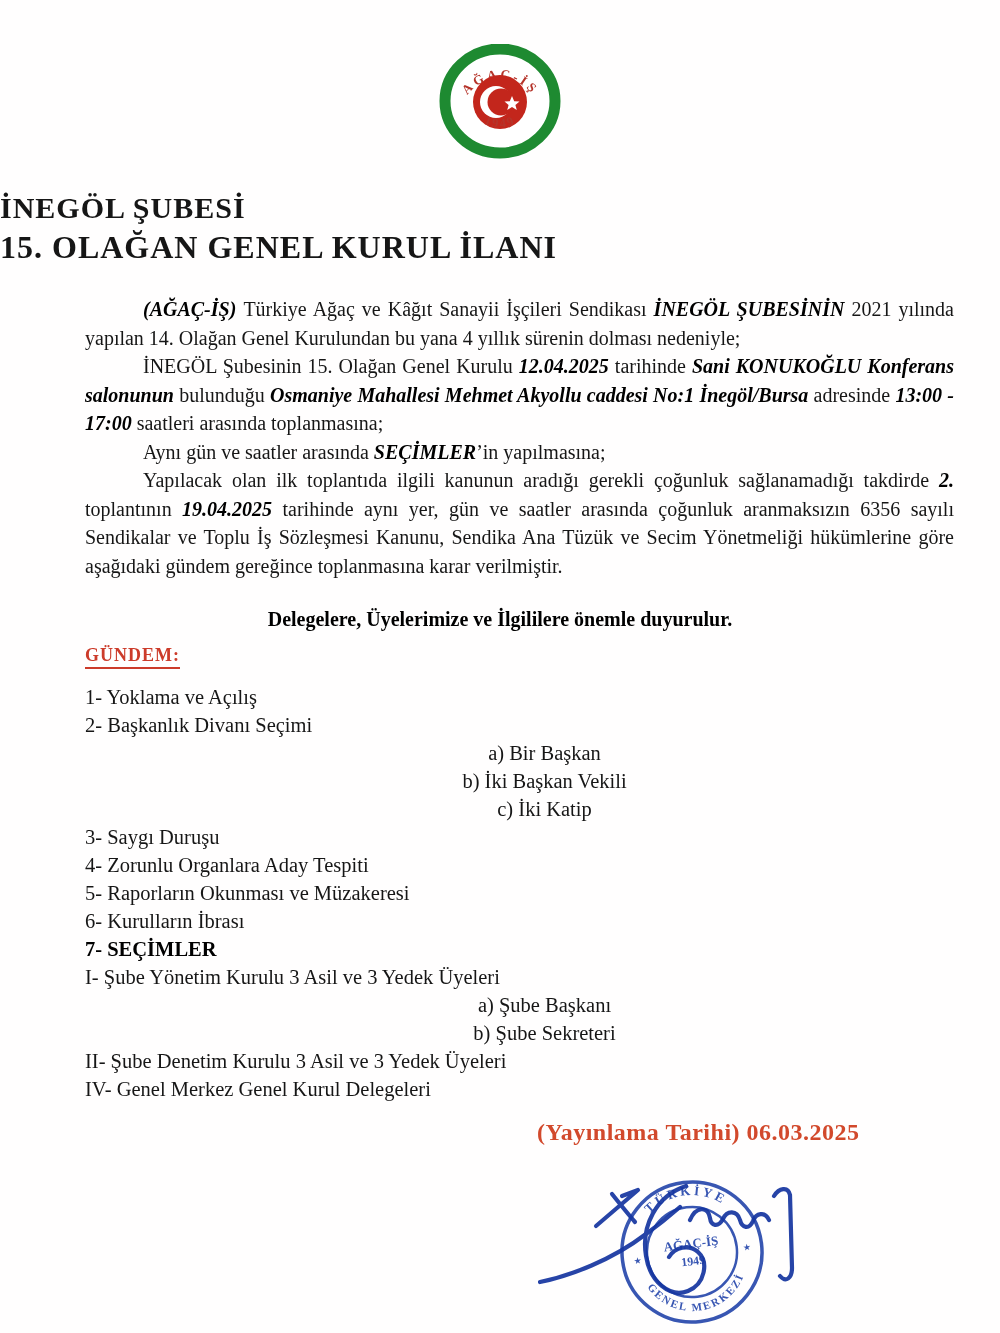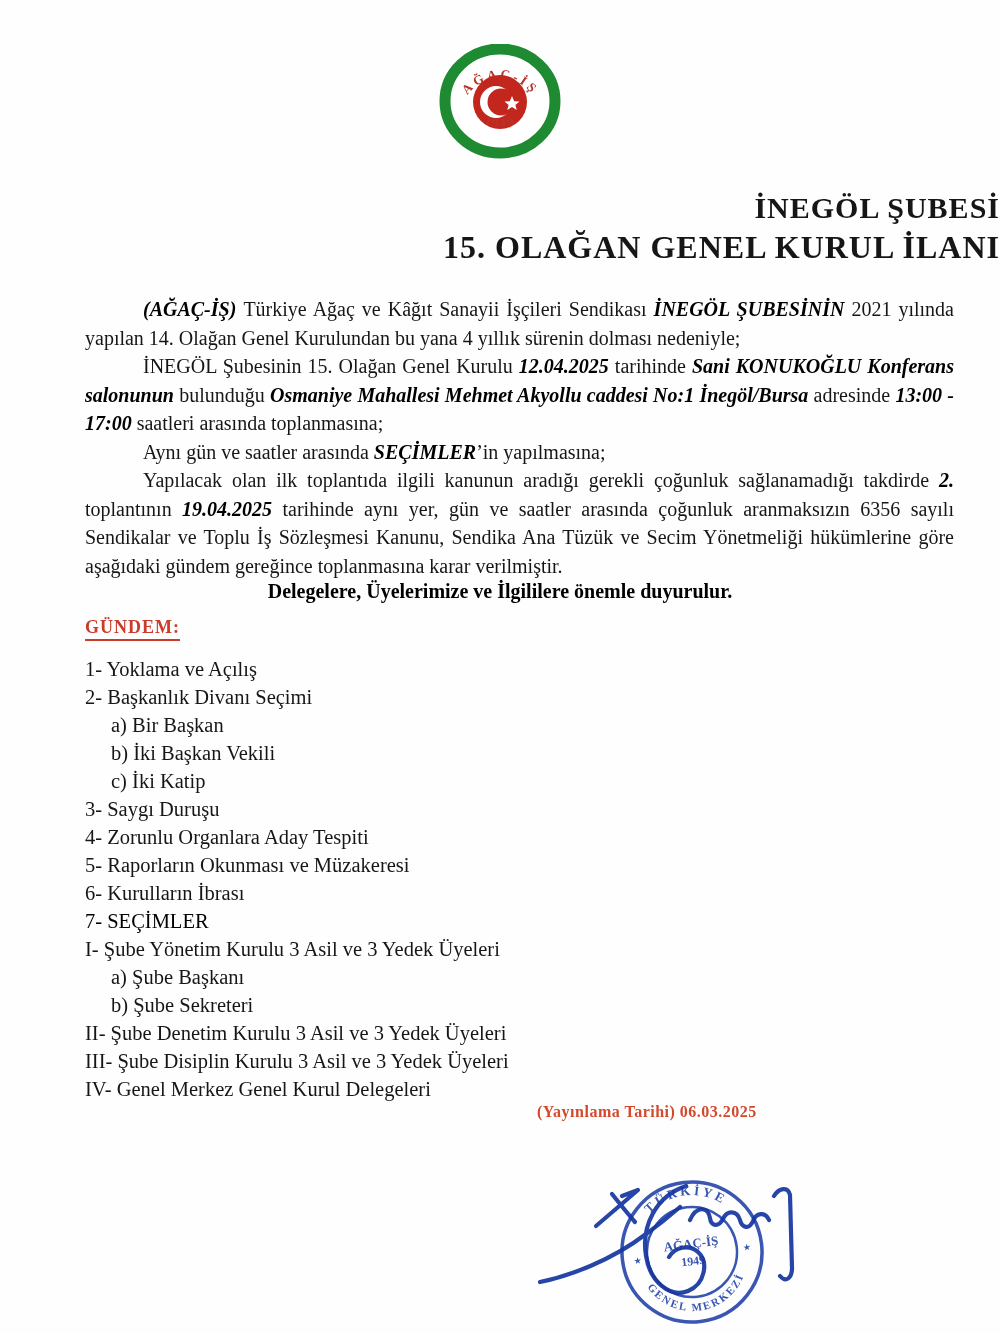--- a/index.html
+++ b/index.html
@@ -10,21 +10,21 @@
     width: 1000px;
     height: 1333px;
     background: #fffefe;
     overflow: hidden;
   }
   .logo-wrap {
     text-align: center;
     padding-top: 44px;
   }
   .title-block {
-    text-align: right;
+    text-align: left;
     margin-top: 26px;
     line-height: 1.18;
   }
   .title-line1 {
     font-size: 30px;
     font-weight: bold;
     letter-spacing: 1px;
   }
   .title-line2 {
     font-size: 32px;
@@ -38,21 +38,21 @@
     padding-right: 46px;
   }
   .body-text p {
     font-size: 20px;
     line-height: 28.5px;
     text-align: justify;
     text-indent: 58px;
   }
   .body-text p b { color: #000; font-style: italic; }
   .announcement {
-    margin-top: 0;
+    margin-top: 28px;
     text-align: center;
     font-size: 20px;
     font-weight: bold;
     color: #000;
   }
   .gundem-heading {
     margin-top: 14px;
     margin-left: 85px;
     font-size: 18px;
     font-weight: bold;
@@ -66,26 +66,26 @@
   }
   .agenda {
     margin-top: 14px;
     padding-left: 85px;
     padding-right: 22px;
   }
   .agenda-item {
     font-size: 20.5px;
     line-height: 28px;
   }
-  .agenda-item.sub { padding-left: 26px; }
-  .agenda-item.bold-item { font-weight: normal; color: #000; }
+  .agenda-item.sub { padding-left: 26px; text-align: center; }
+  .agenda-item.bold-item { font-weight: bold; color: #000; }
   .publish-line {
-    margin-top: 0;
+    margin-top: 16px;
     padding-left: 537px;
-    font-size: 16px;
+    font-size: 24px;
     font-weight: bold;
     color: #d2492c;
     letter-spacing: 0.5px;
   }
   .stamp-signature {
     position: absolute;
     left: 538px;
     top: 1164px;
   }
   .stamp-ink { opacity: 0.88; }
@@ -141,21 +141,20 @@
     <div class="agenda-item sub">c) İki Katip</div>
     <div class="agenda-item">3- Saygı Duruşu</div>
     <div class="agenda-item">4- Zorunlu Organlara Aday Tespiti</div>
     <div class="agenda-item">5- Raporların Okunması ve Müzakeresi</div>
     <div class="agenda-item">6- Kurulların İbrası</div>
     <div class="agenda-item bold-item">7- SEÇİMLER</div>
     <div class="agenda-item">I- Şube Yönetim Kurulu 3 Asil ve 3 Yedek Üyeleri</div>
     <div class="agenda-item sub">a) Şube Başkanı</div>
     <div class="agenda-item sub">b) Şube Sekreteri</div>
     <div class="agenda-item">II- Şube Denetim Kurulu 3 Asil ve 3 Yedek Üyeleri</div>
-    <div class="agenda-item">III- Şube Disiplin Kurulu 3 Asil ve 3 Yedek Üyeleri</div>
     <div class="agenda-item">IV- Genel Merkez Genel Kurul Delegeleri</div>
   </div>
 
   <div class="publish-line">(Yayınlama Tarihi) 06.03.2025</div>
 
   <div class="stamp-signature">
     <svg width="300" height="168" viewBox="0 0 300 168">
       <g class="stamp-ink" transform="rotate(-7 154 88)">
         <circle cx="154" cy="88" r="70" fill="none" stroke="#1d3fa8" stroke-width="3.5"></circle>
         <circle cx="154" cy="88" r="45" fill="none" stroke="#1d3fa8" stroke-width="2.5"></circle>

